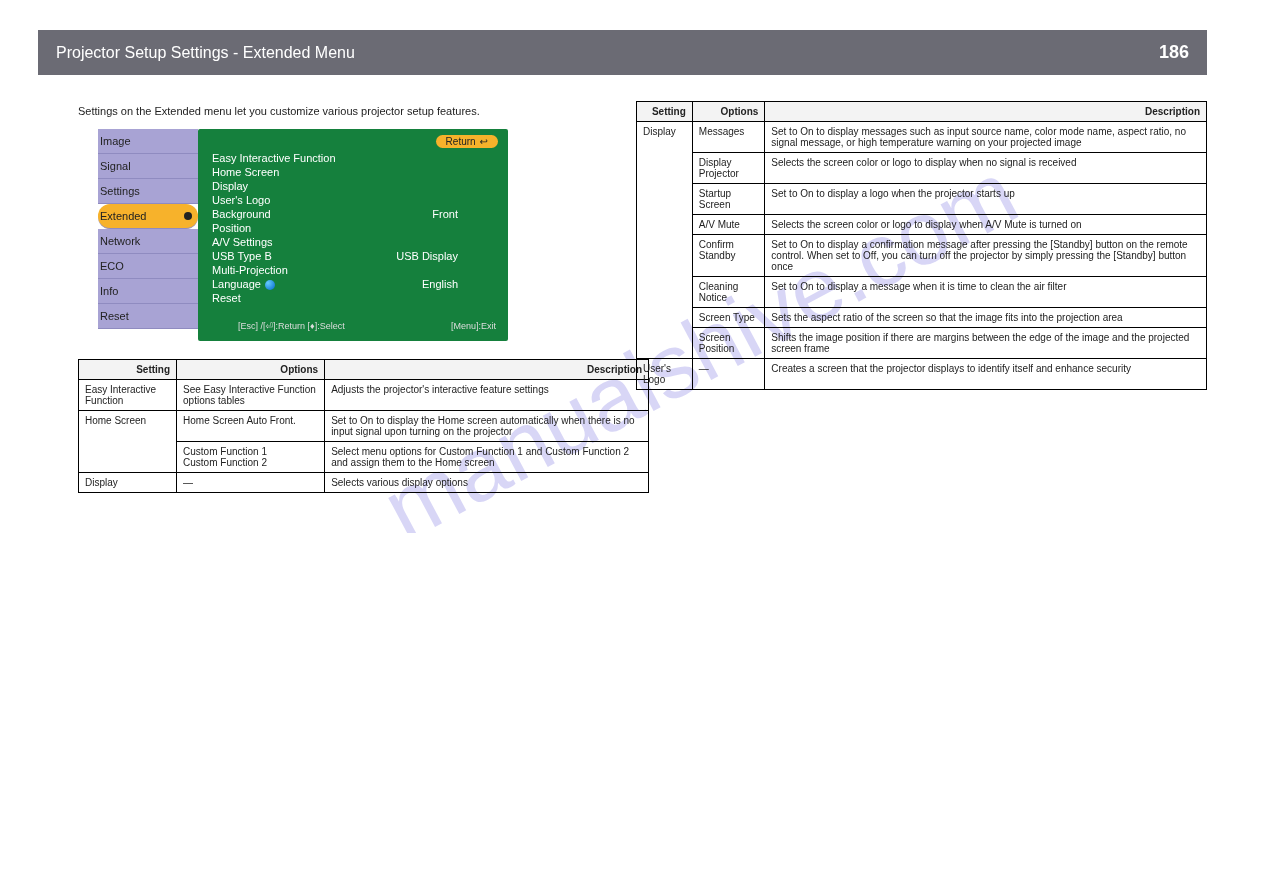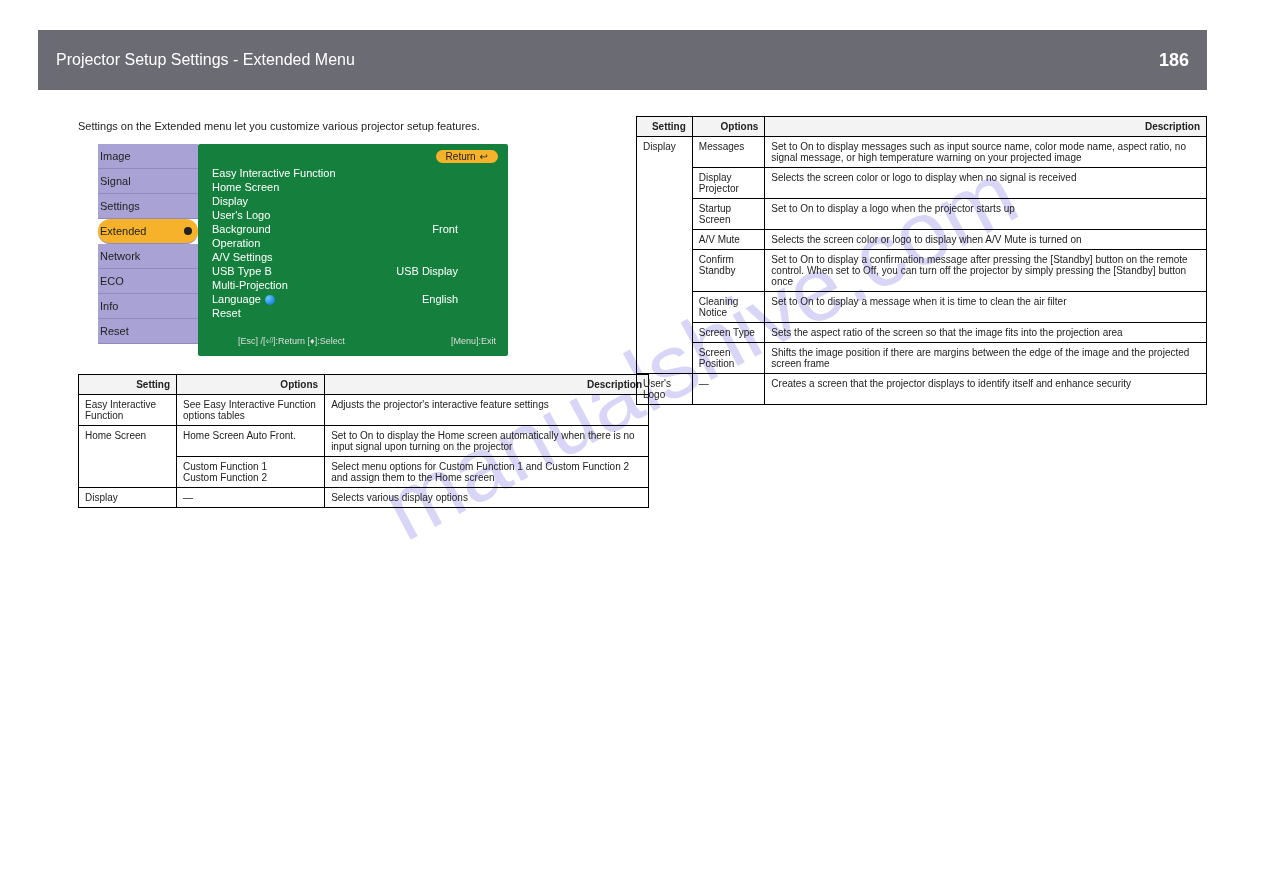--- a/index.html
+++ b/index.html
@@ -14,21 +14,21 @@
     transform: rotate(-28deg);
     pointer-events: none;
     z-index: 0;
     white-space: nowrap;
     font-weight: 400;
   }
 
   .header-bar {
     background: #6b6b74;
     color: #fff;
-    height: 60px;
+    height: 45px;
     margin: 30px 56px 0 38px;
     display: flex;
     align-items: center;
     justify-content: space-between;
     padding: 0 18px 0 18px;
     font-size: 16px;
     position: relative;
     z-index: 1;
   }
   .header-bar .pg { font-weight: bold; font-size: 18px; }
@@ -150,21 +150,21 @@
             </div>
           <div class="osd-row">
               <span>User's Logo</span>
               <span class="r"></span>
             </div>
           <div class="osd-row">
               <span>Background</span>
               <span class="r">Front</span>
             </div>
           <div class="osd-row">
-              <span>Operation</span>
+              <span>Position</span>
               <span class="r"></span>
             </div>
           <div class="osd-row">
               <span>A/V Settings</span>
               <span class="r"></span>
             </div>
           <div class="osd-row">
               <span>USB Type B</span>
               <span class="r">USB Display</span>
             </div>

